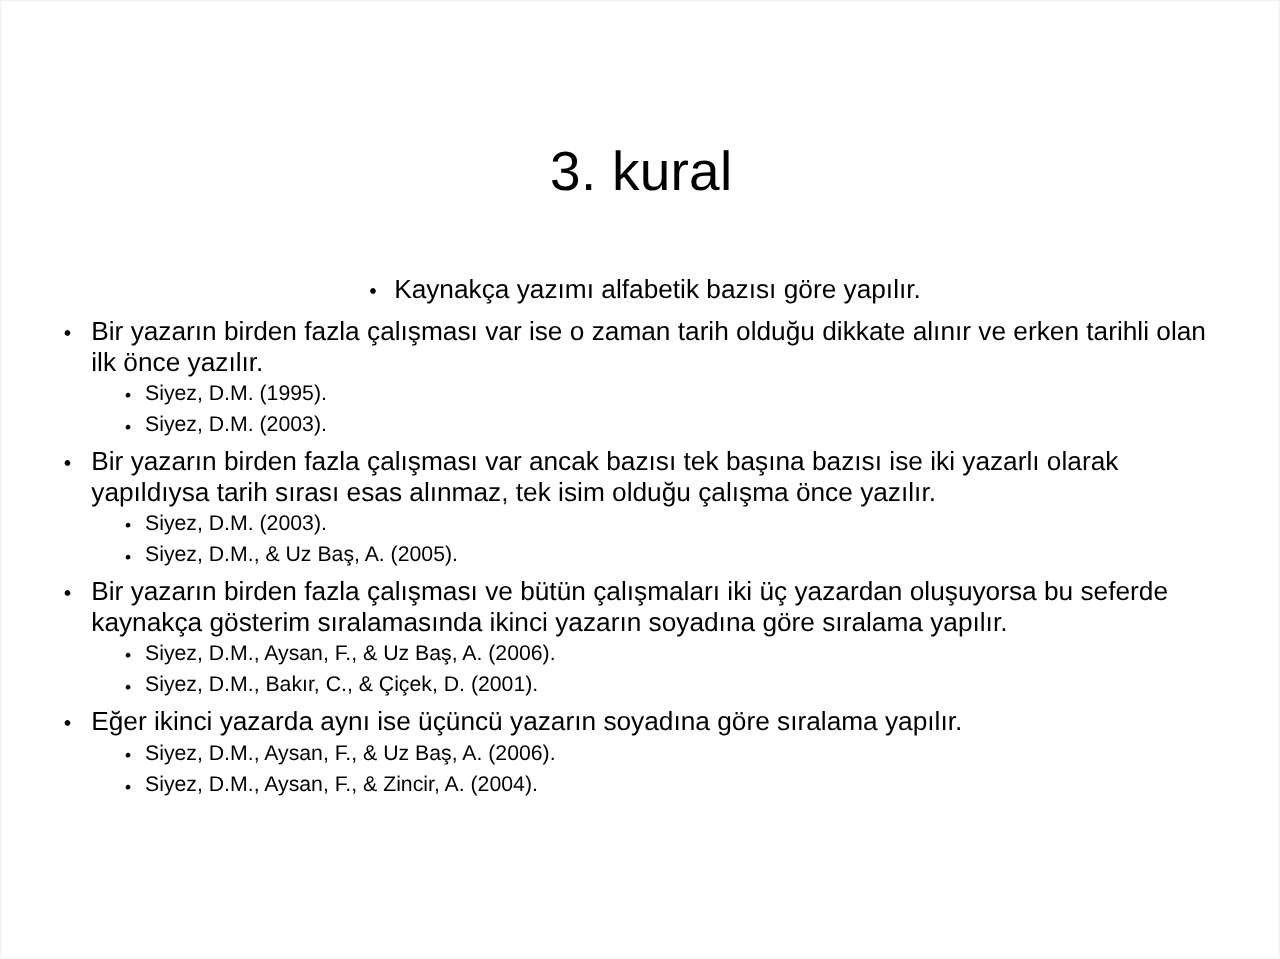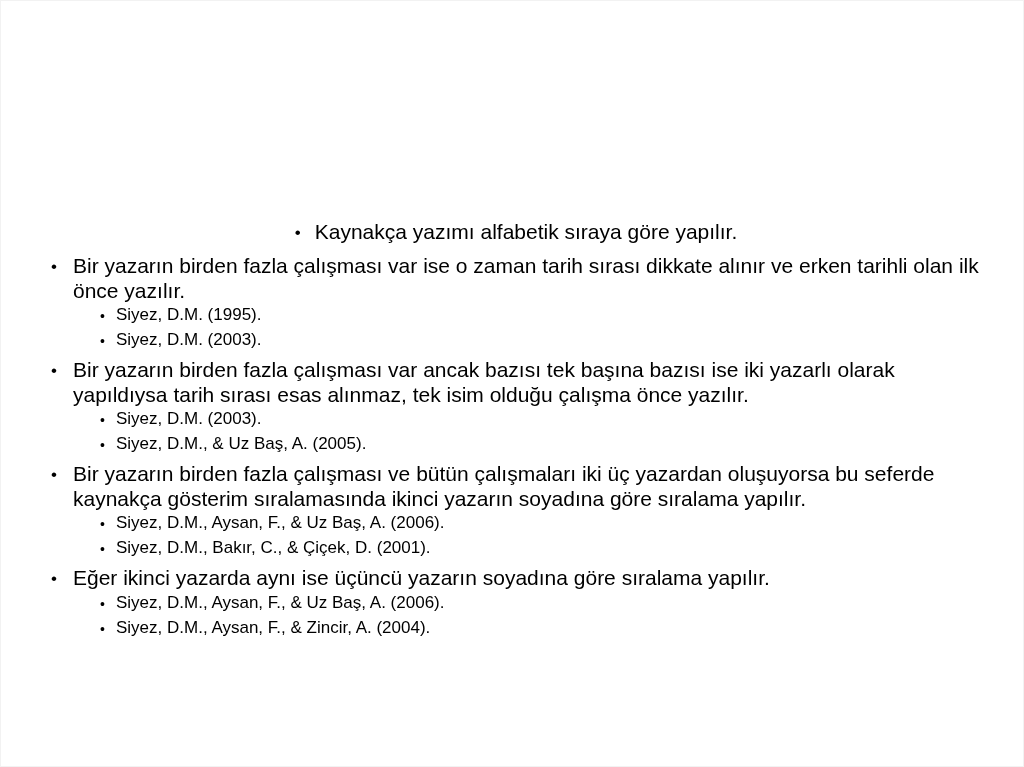--- a/index.html
+++ b/index.html
@@ -90,31 +90,32 @@
   }
   .group {
     margin-bottom: 2px;
   }
 </style>
 </head>
 <body>
 
 <div class="slide">
 
+  <h1 class="slide-title">3. kural</h1>
 
   <div class="body-area">
 
     <div class="bullet-row lvl1 centered group">
       <span class="bullet-mark">•</span>
-      <span class="bullet-text">Kaynakça yazımı alfabetik sıraya göre yapılır.</span>
+      <span class="bullet-text">Kaynakça yazımı alfabetik bazısı göre yapılır.</span>
     </div>
 
     <div class="bullet-row lvl1">
       <span class="bullet-mark">•</span>
-      <span class="bullet-text">Bir yazarın birden fazla çalışması var ise o zaman tarih sırası dikkate alınır ve erken tarihli olan ilk önce yazılır.</span>
+      <span class="bullet-text">Bir yazarın birden fazla çalışması var ise o zaman tarih olduğu dikkate alınır ve erken tarihli olan ilk önce yazılır.</span>
     </div>
 
     <div class="bullet-row lvl2">
       <span class="bullet-mark">•</span>
       <span class="bullet-text">Siyez, D.M. (1995).</span>
     </div>
 
     <div class="bullet-row lvl2 group">
       <span class="bullet-mark">•</span>
       <span class="bullet-text">Siyez, D.M. (2003).</span>

